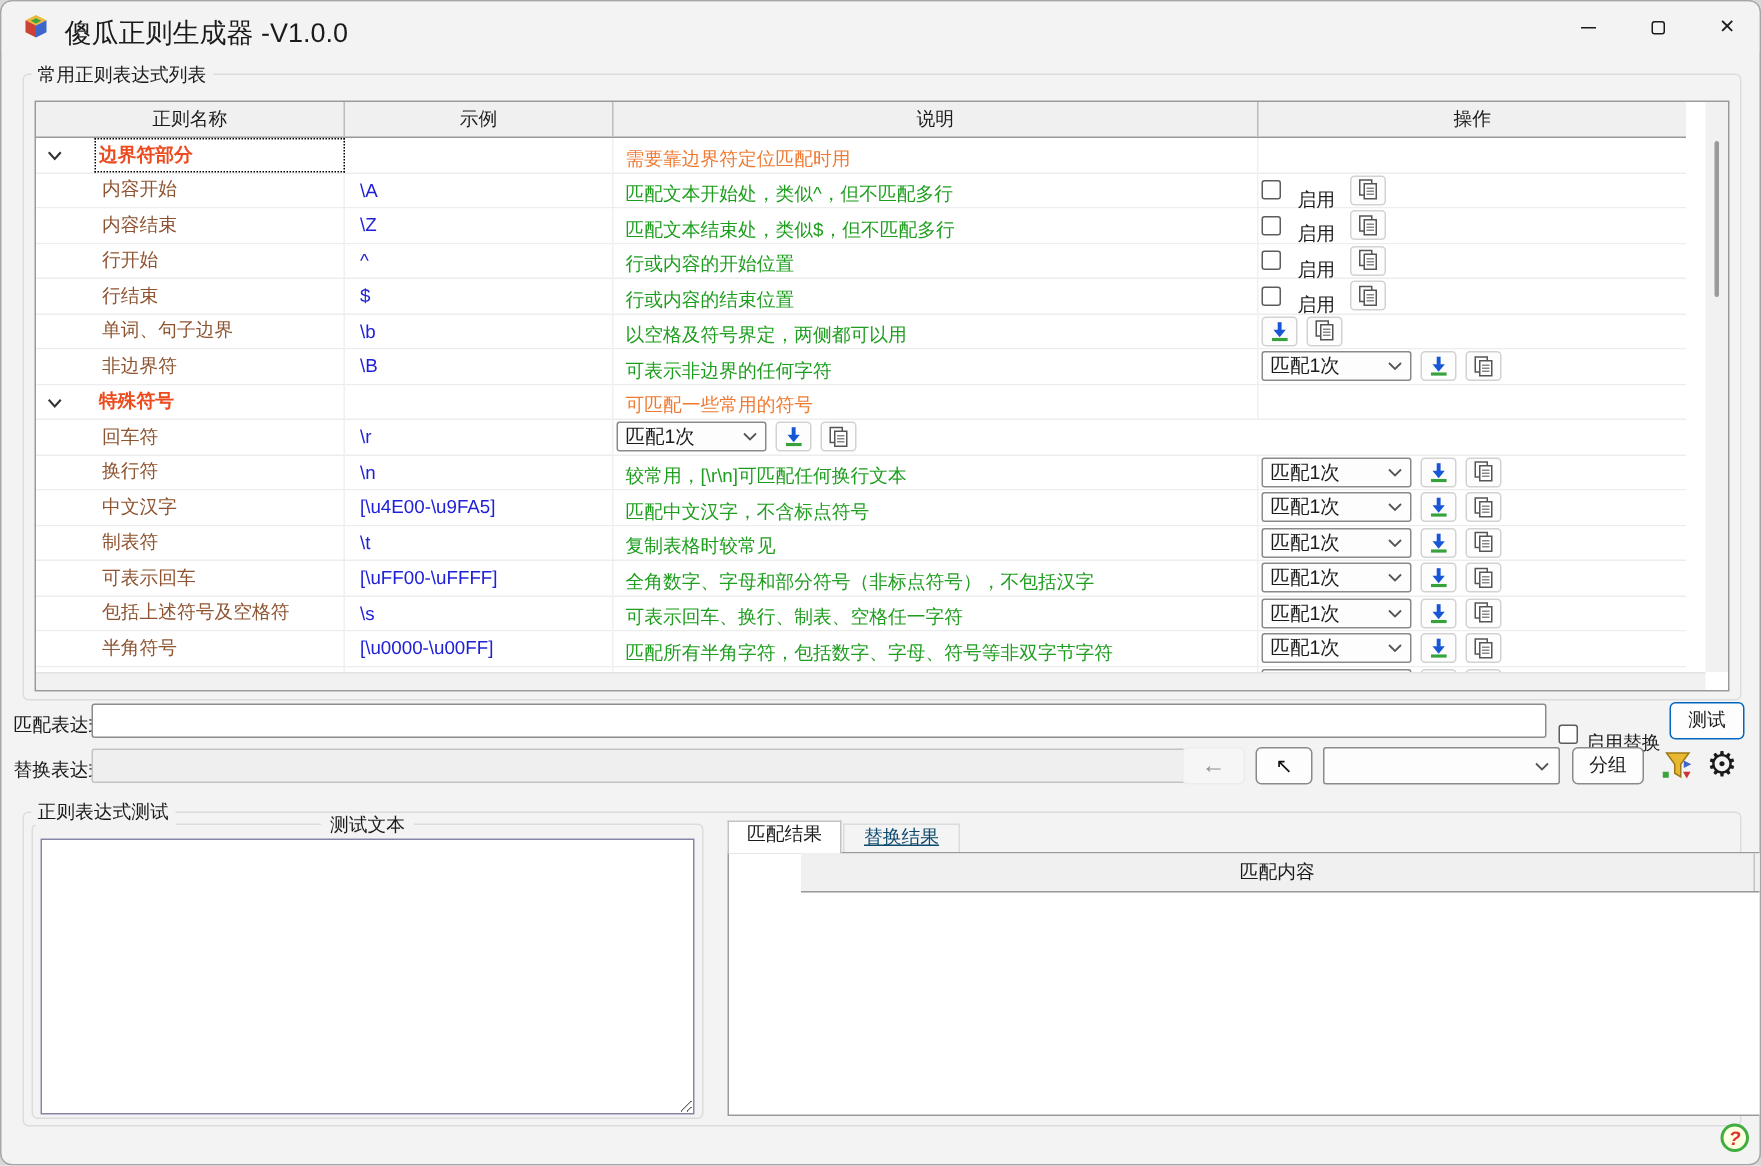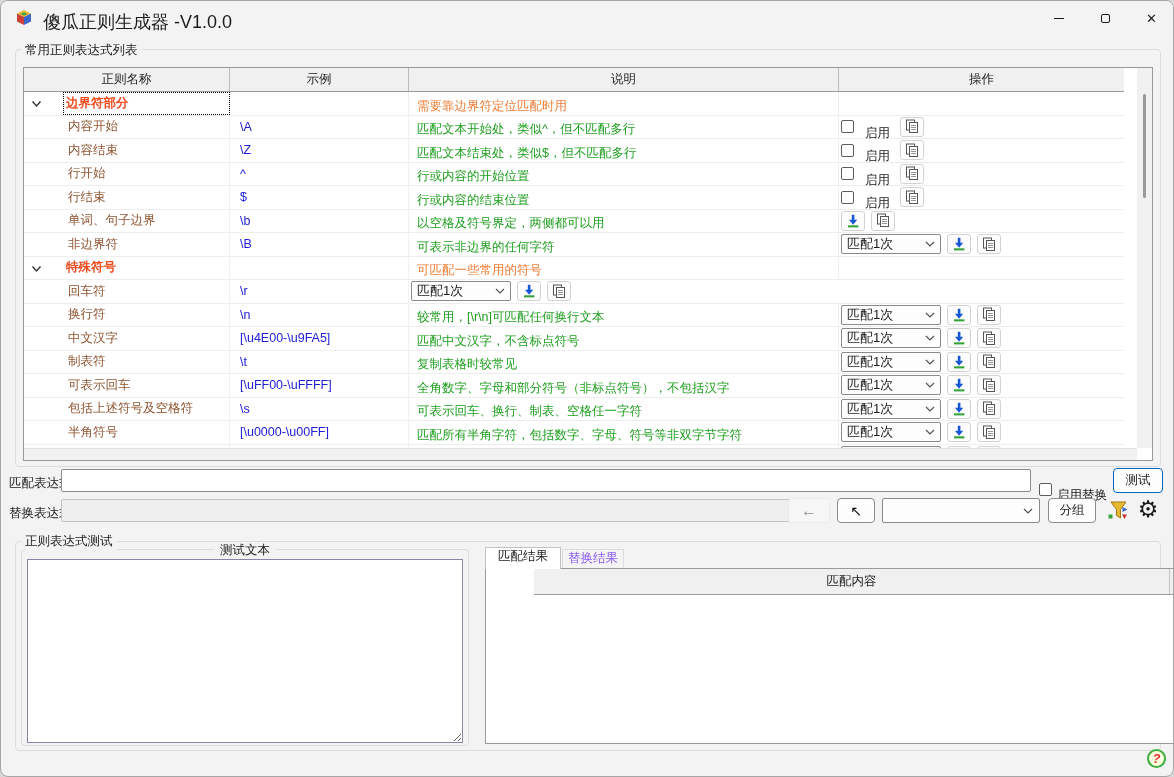--- a/index.html
+++ b/index.html
@@ -71,21 +71,21 @@
   .group-combo { position:absolute; left:881px; top:497px; width:158px; height:25px; background:#fdfdfd; border:1px solid #8a8a8a; border-radius:2px; display:flex; align-items:center; padding:0 6px; }
   .group-combo .sel-text { flex:1; }
   .group-btn { position:absolute; left:1047px; top:497px; width:48px; height:25px; background:#fdfdfd; border:1px solid #8a8a8a; border-radius:4px; display:flex; align-items:center; justify-content:center; }
   .funnel-btn { position:absolute; left:1103px; top:496px; width:28px; height:27px; display:flex; align-items:center; justify-content:center; }
   .gear-btn { position:absolute; left:1133px; top:493px; width:28px; height:30px; display:flex; align-items:center; justify-content:center; font-size:23px; color:#1a1a1a; }
 
   
   .test-textarea { position:absolute; left:26px; top:558px; width:436px; height:184px; background:#fff; border:1px solid #8585a5; }
   .tab { position:absolute; display:flex; align-items:flex-start; justify-content:center; font-size:12.5px; }
   .tab-match { left:484px; top:546px; width:76px; height:22px; background:#fff; border:1px solid #c2c2c2; border-bottom:none; z-index:2; }
-  .tab-replace { left:561px; top:548px; width:62px; height:20px; background:#f4f4f4; border:1px solid #dcdcdc; border-bottom:none; color:#8b5cf6; }
+  .tab-replace { left:561px; top:548px; width:78px; height:20px; background:#f4f4f4; border:1px solid #dcdcdc; border-bottom:none; color:#0c4a6e;text-decoration:underline; }
   .result-table { position:absolute; left:484px; top:567px; width:794px; height:176px; background:#fff; border:1px solid #9a9a9a;padding-left:48px; }
   .result-head { display:flex; height:26px; background:#f0f0f0; border-bottom:1px solid #9a9a9a; }
   .rth { display:flex; align-items:center; justify-content:center; }
   .rth.c-content { flex:1; }
   .rth.c-start { width:57px; border-left:1px solid #c3c3c3; }
   .rth.c-end { width:52px; border-left:1px solid #c3c3c3; }
 
   .help-btn { position:absolute; left:1146px; top:748px; width:19px; height:19px; border-radius:50%; border:2px solid #3fae3f; background:#ffffe1; color:#e03030; font-weight:bold; font-size:13px; display:flex; align-items:center; justify-content:center; font-style:italic; }
 </style>
 </head>

